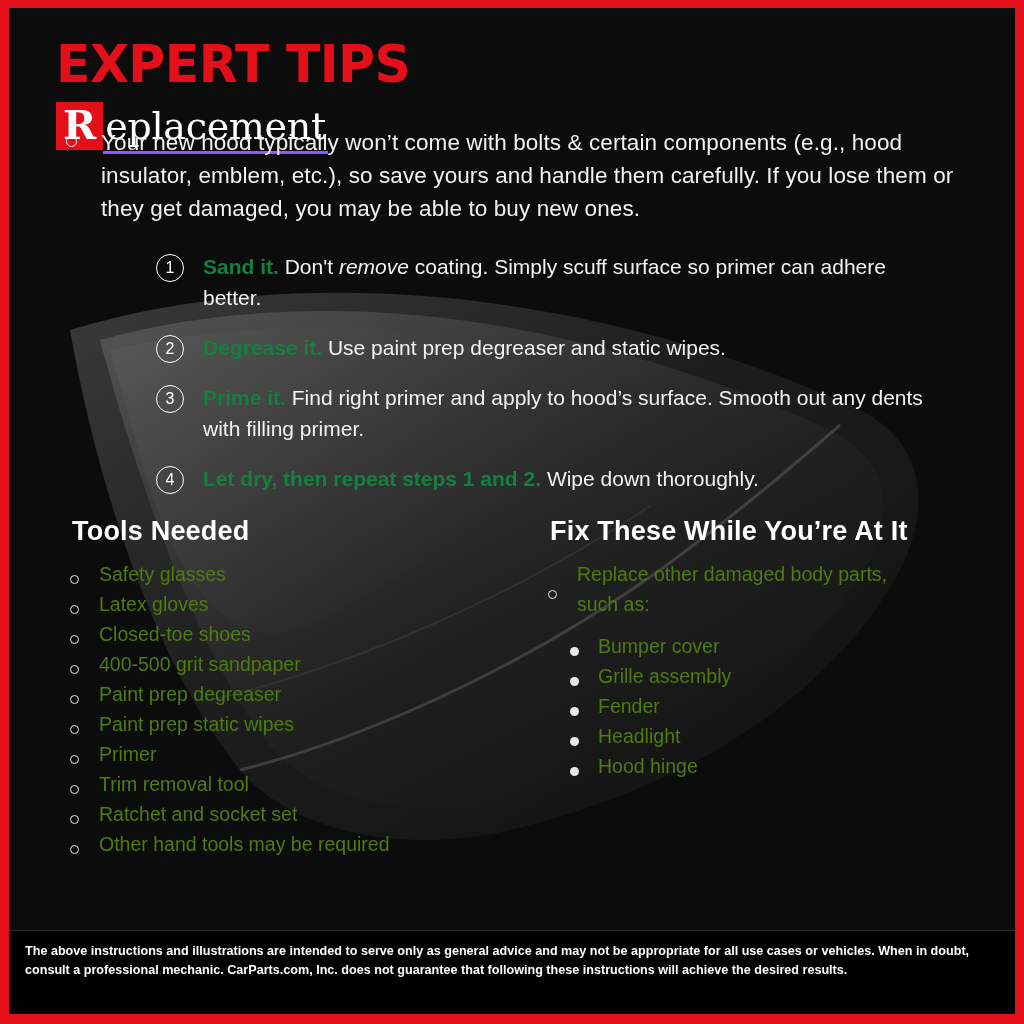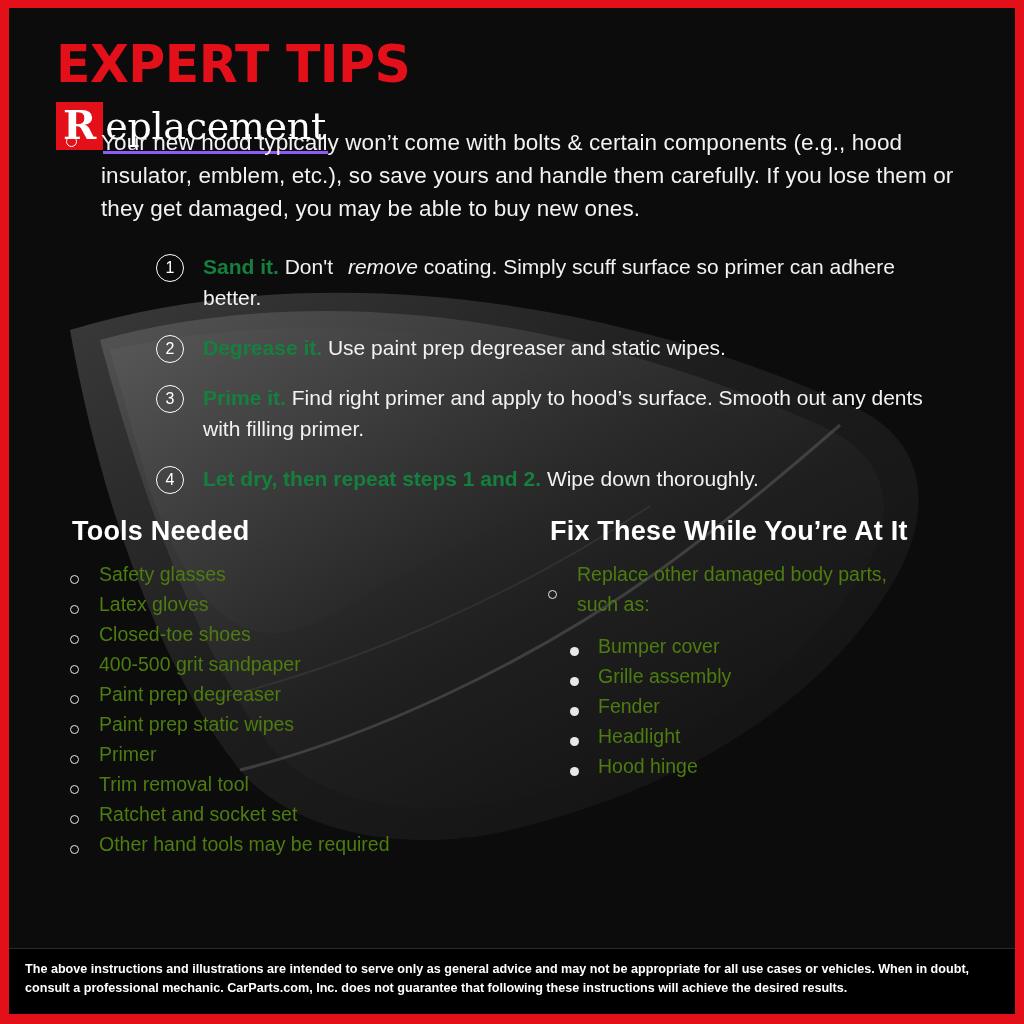--- a/index.html
+++ b/index.html
@@ -149,21 +149,21 @@
     margin-right: 19px;
     margin-top: 3px;
   }
   .step-text {
     font-size: 21px;
     line-height: 31px;
     color: #f2f2f2;
     max-width: 740px;
   }
   .step-text b { font-weight: bold; color: #15803d; }
-  .step-text i { font-style: italic; margin-left: 9px; }
+  .step-text i { font-style: italic; }
 
   .columns {
     display: flex;
     margin-top: 22px;
   }
   .col-left { width: 478px; }
   .col-right { flex: 1; }
   .col-head {
     font-size: 27px;
     font-weight: bold;
@@ -198,21 +198,21 @@
     margin-right: 19px;
     margin-left: 36px;
   }
   .sub-list { margin-top: 12px; }
 
   .disclaimer {
     position: absolute;
     left: 9px;
     right: 9px;
     bottom: 10px;
-    height: 66px;
+    height: 84px;
     background: #000000;
     border-top: 1px solid #2a2a2a;
     color: #ffffff;
     font-size: 12.6px;
     font-weight: bold;
     line-height: 19px;
     padding: 11px 30px 0 16px;
     z-index: 30;
   }
 </style>

